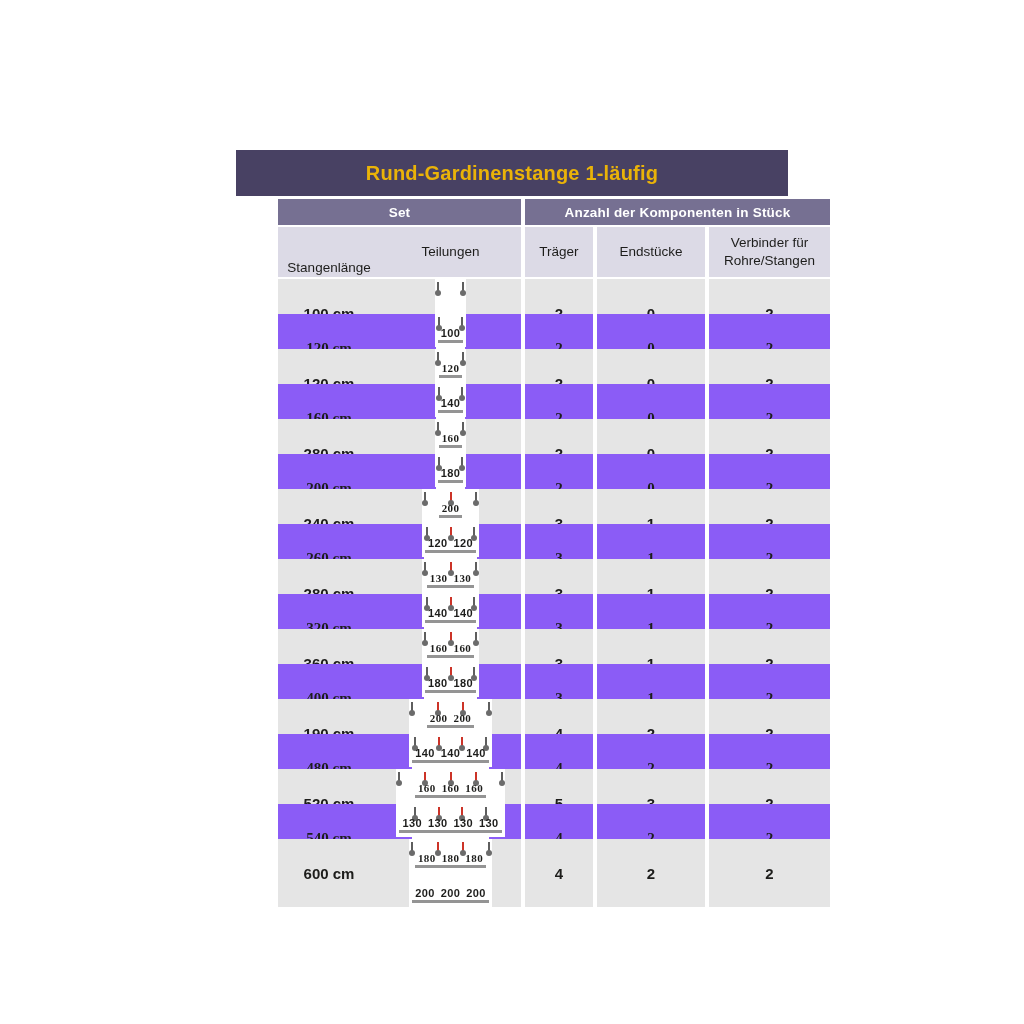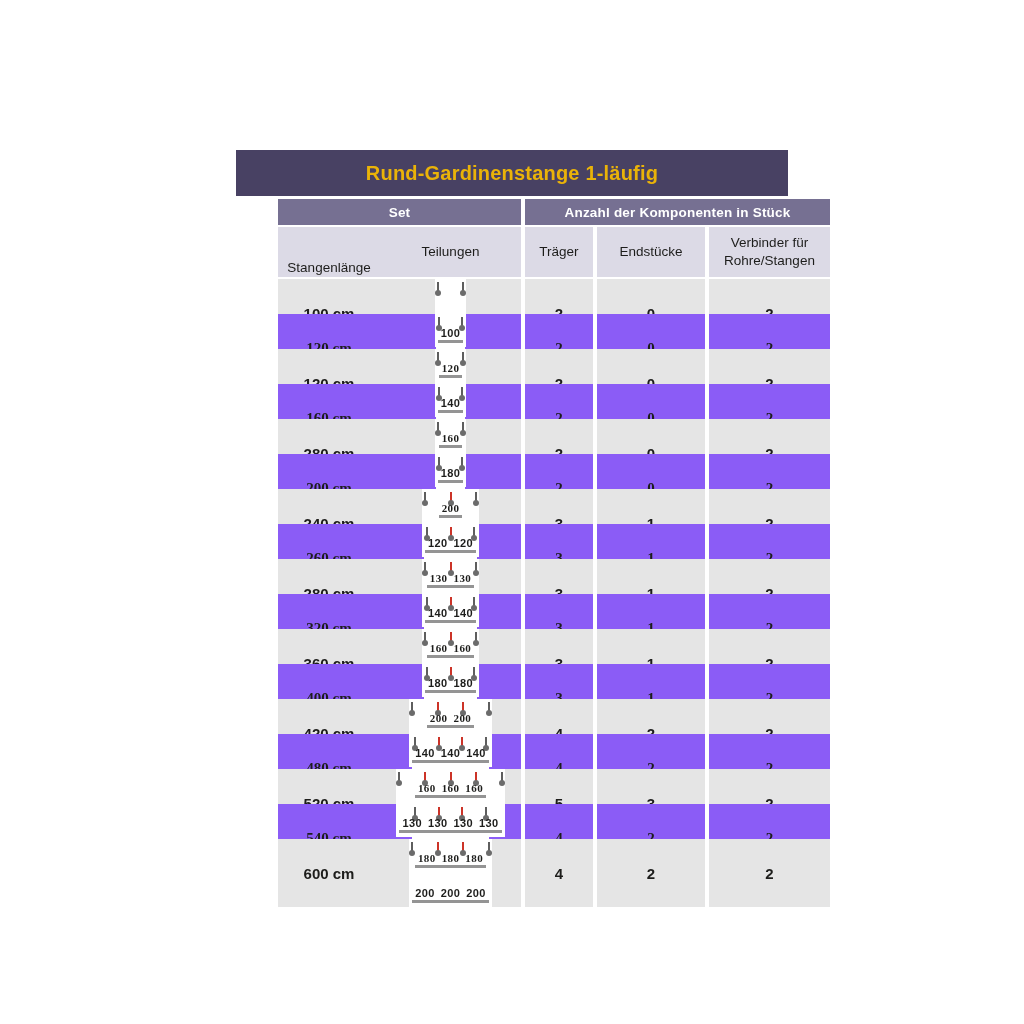--- a/index.html
+++ b/index.html
@@ -295,21 +295,21 @@
               <span class="dbar"></span>
             </span>
           </span>
         </div>
         <div class="cell num">3</div>
         <div class="cell num">1</div>
         <div class="cell num">2</div>
       </div>
       <div class="grid row light">
         <div class="cell set-cell">
-          <span class="len">420 cm</span>
+          <span class="len">190 cm</span>
           <span class="dia-wrap">
             <span class="dia">
               <span class="dtick"></span>
               <span class="dnum">140</span>
               <span class="dtick mid"></span>
               <span class="dnum">140</span>
               <span class="dtick mid"></span>
               <span class="dnum">140</span>
               <span class="dtick"></span>
               <span class="dbar"></span>

